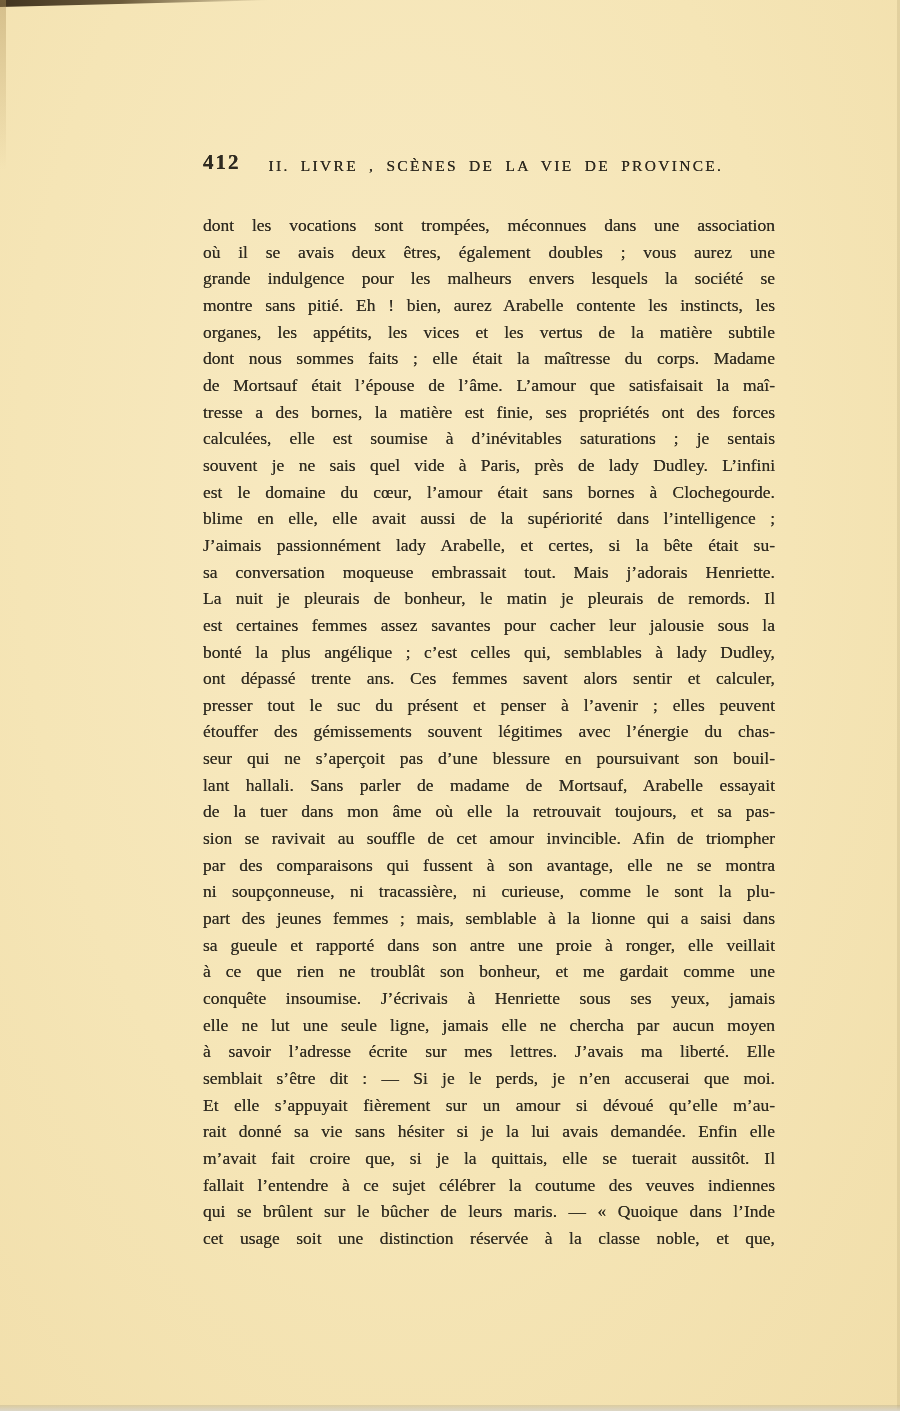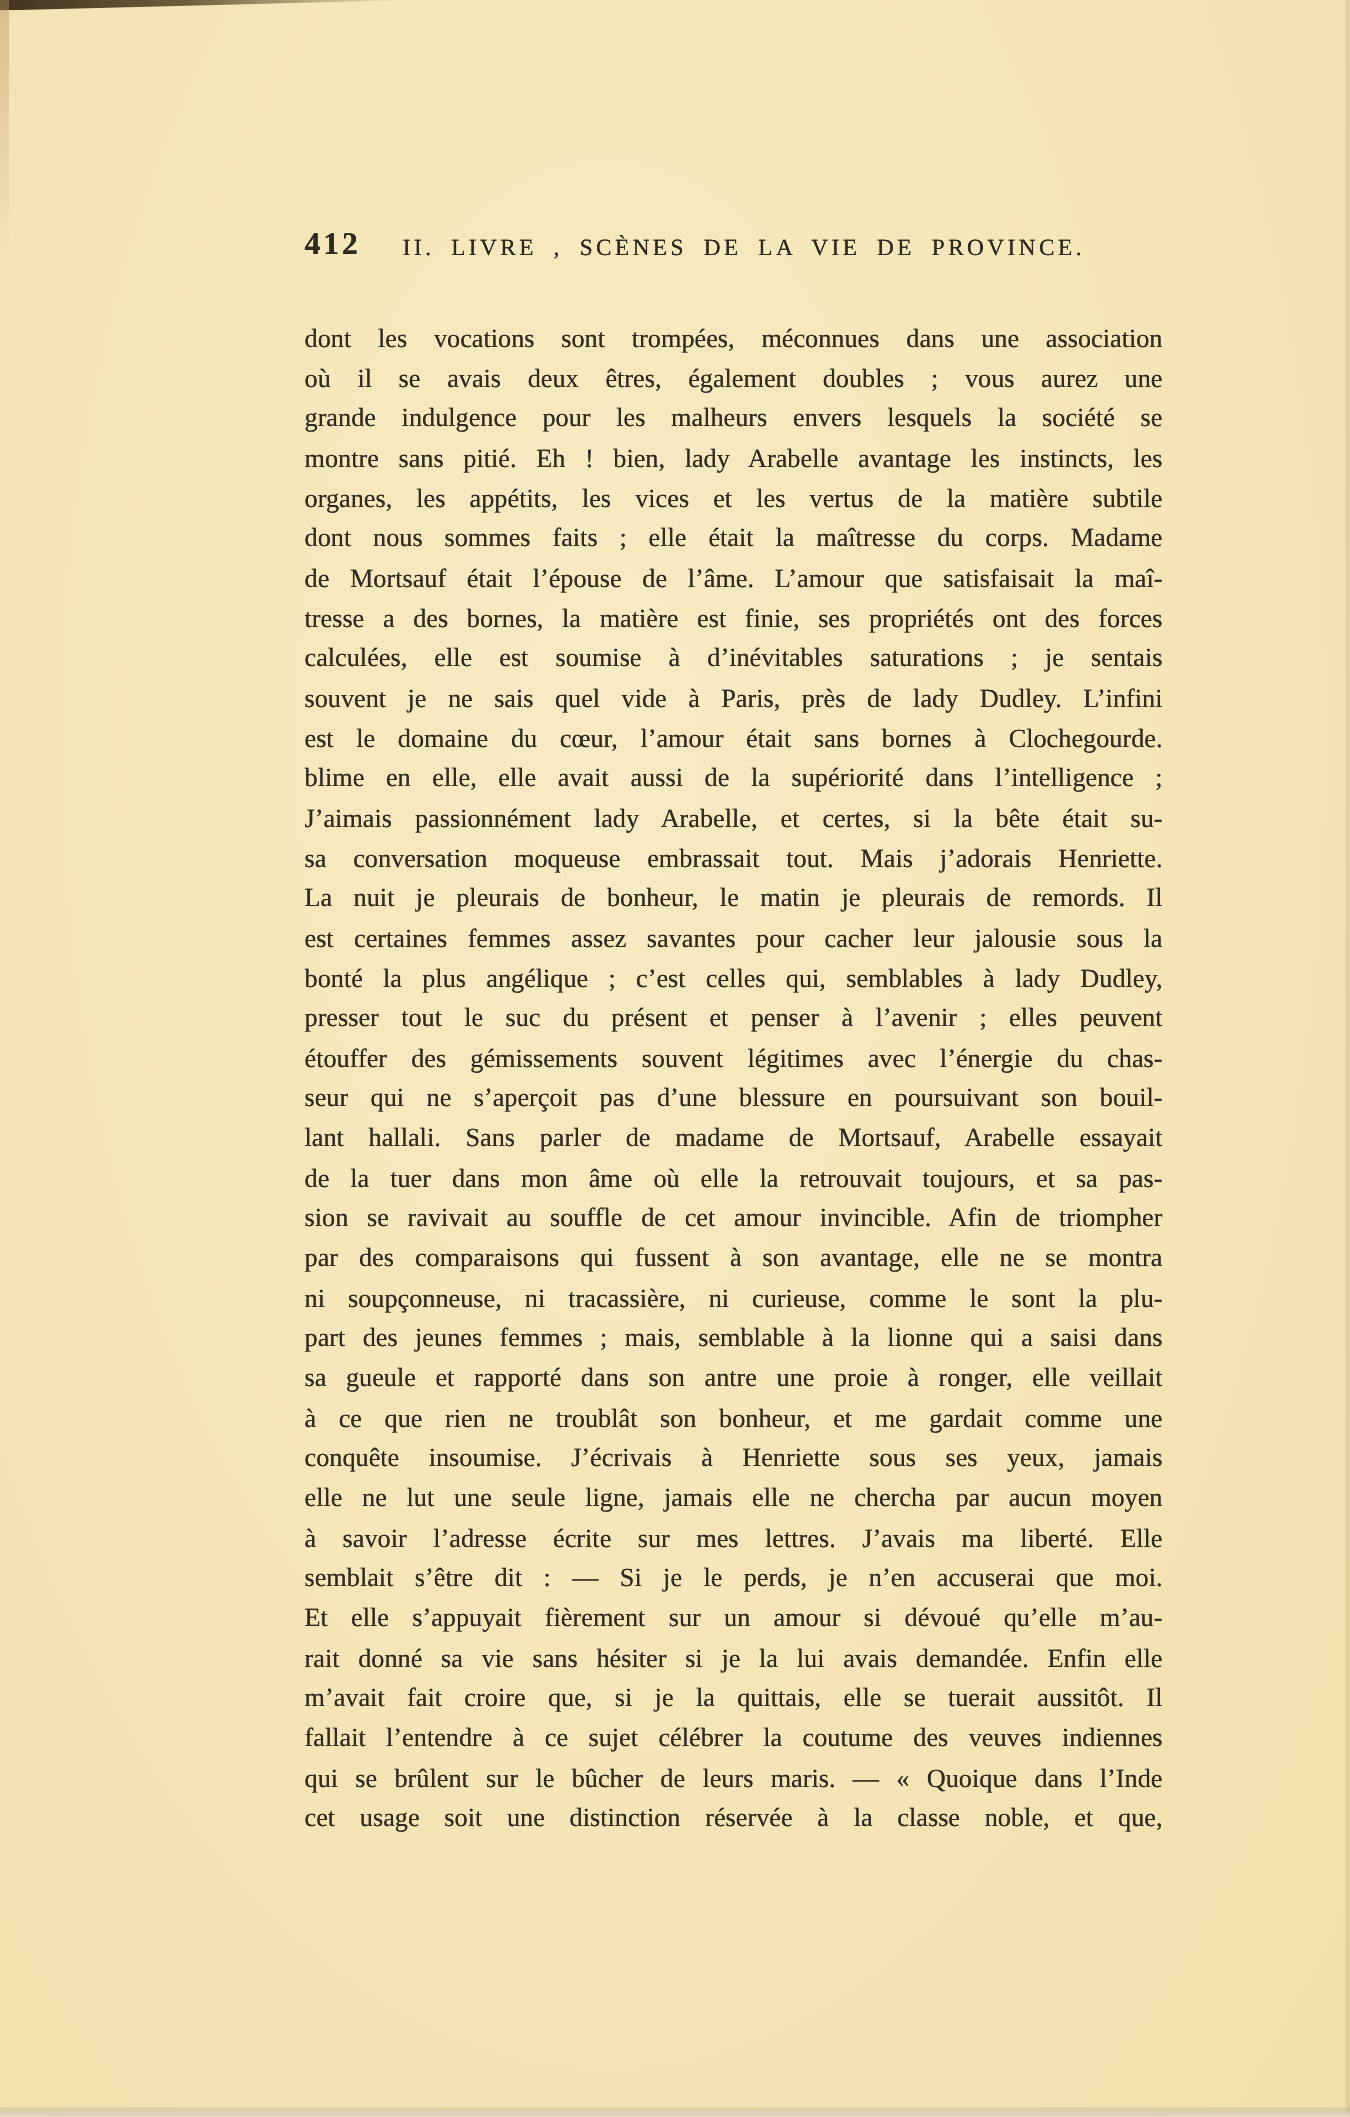--- a/index.html
+++ b/index.html
@@ -99,34 +99,35 @@
 
   <div class="running-head">
     <span class="page-number">412</span>
     <span class="running-title">II. LIVRE , SCÈNES DE LA VIE DE PROVINCE.</span>
   </div>
 
   <div class="text-block">
       <div class="text-line">dont les vocations sont trompées, méconnues dans une association</div>
       <div class="text-line">où il se avais deux êtres, également doubles ; vous aurez une</div>
       <div class="text-line">grande indulgence pour les malheurs envers lesquels la société se</div>
-      <div class="text-line">montre sans pitié. Eh ! bien, lady Arabelle avantage les instincts, les</div>
+      <div class="text-line">montre sans pitié. Eh ! bien, aurez Arabelle contente les instincts, les</div>
       <div class="text-line">organes, les appétits, les vices et les vertus de la matière subtile</div>
       <div class="text-line">dont nous sommes faits ; elle était la maîtresse du corps. Madame</div>
       <div class="text-line">de Mortsauf était l’épouse de l’âme. L’amour que satisfaisait la maî-</div>
       <div class="text-line">tresse a des bornes, la matière est finie, ses propriétés ont des forces</div>
       <div class="text-line">calculées, elle est soumise à d’inévitables saturations ; je sentais</div>
       <div class="text-line">souvent je ne sais quel vide à Paris, près de lady Dudley. L’infini</div>
       <div class="text-line">est le domaine du cœur, l’amour était sans bornes à Clochegourde.</div>
       <div class="text-line">blime en elle, elle avait aussi de la supériorité dans l’intelligence ;</div>
       <div class="text-line">J’aimais passionnément lady Arabelle, et certes, si la bête était su-</div>
       <div class="text-line">sa conversation moqueuse embrassait tout. Mais j’adorais Henriette.</div>
       <div class="text-line">La nuit je pleurais de bonheur, le matin je pleurais de remords. Il</div>
       <div class="text-line">est certaines femmes assez savantes pour cacher leur jalousie sous la</div>
       <div class="text-line">bonté la plus angélique ; c’est celles qui, semblables à lady Dudley,</div>
+      <div class="text-line">ont dépassé trente ans. Ces femmes savent alors sentir et calculer,</div>
       <div class="text-line">presser tout le suc du présent et penser à l’avenir ; elles peuvent</div>
       <div class="text-line">étouffer des gémissements souvent légitimes avec l’énergie du chas-</div>
       <div class="text-line">seur qui ne s’aperçoit pas d’une blessure en poursuivant son bouil-</div>
       <div class="text-line">lant hallali. Sans parler de madame de Mortsauf, Arabelle essayait</div>
       <div class="text-line">de la tuer dans mon âme où elle la retrouvait toujours, et sa pas-</div>
       <div class="text-line">sion se ravivait au souffle de cet amour invincible. Afin de triompher</div>
       <div class="text-line">par des comparaisons qui fussent à son avantage, elle ne se montra</div>
       <div class="text-line">ni soupçonneuse, ni tracassière, ni curieuse, comme le sont la plu-</div>
       <div class="text-line">part des jeunes femmes ; mais, semblable à la lionne qui a saisi dans</div>
       <div class="text-line">sa gueule et rapporté dans son antre une proie à ronger, elle veillait</div>

